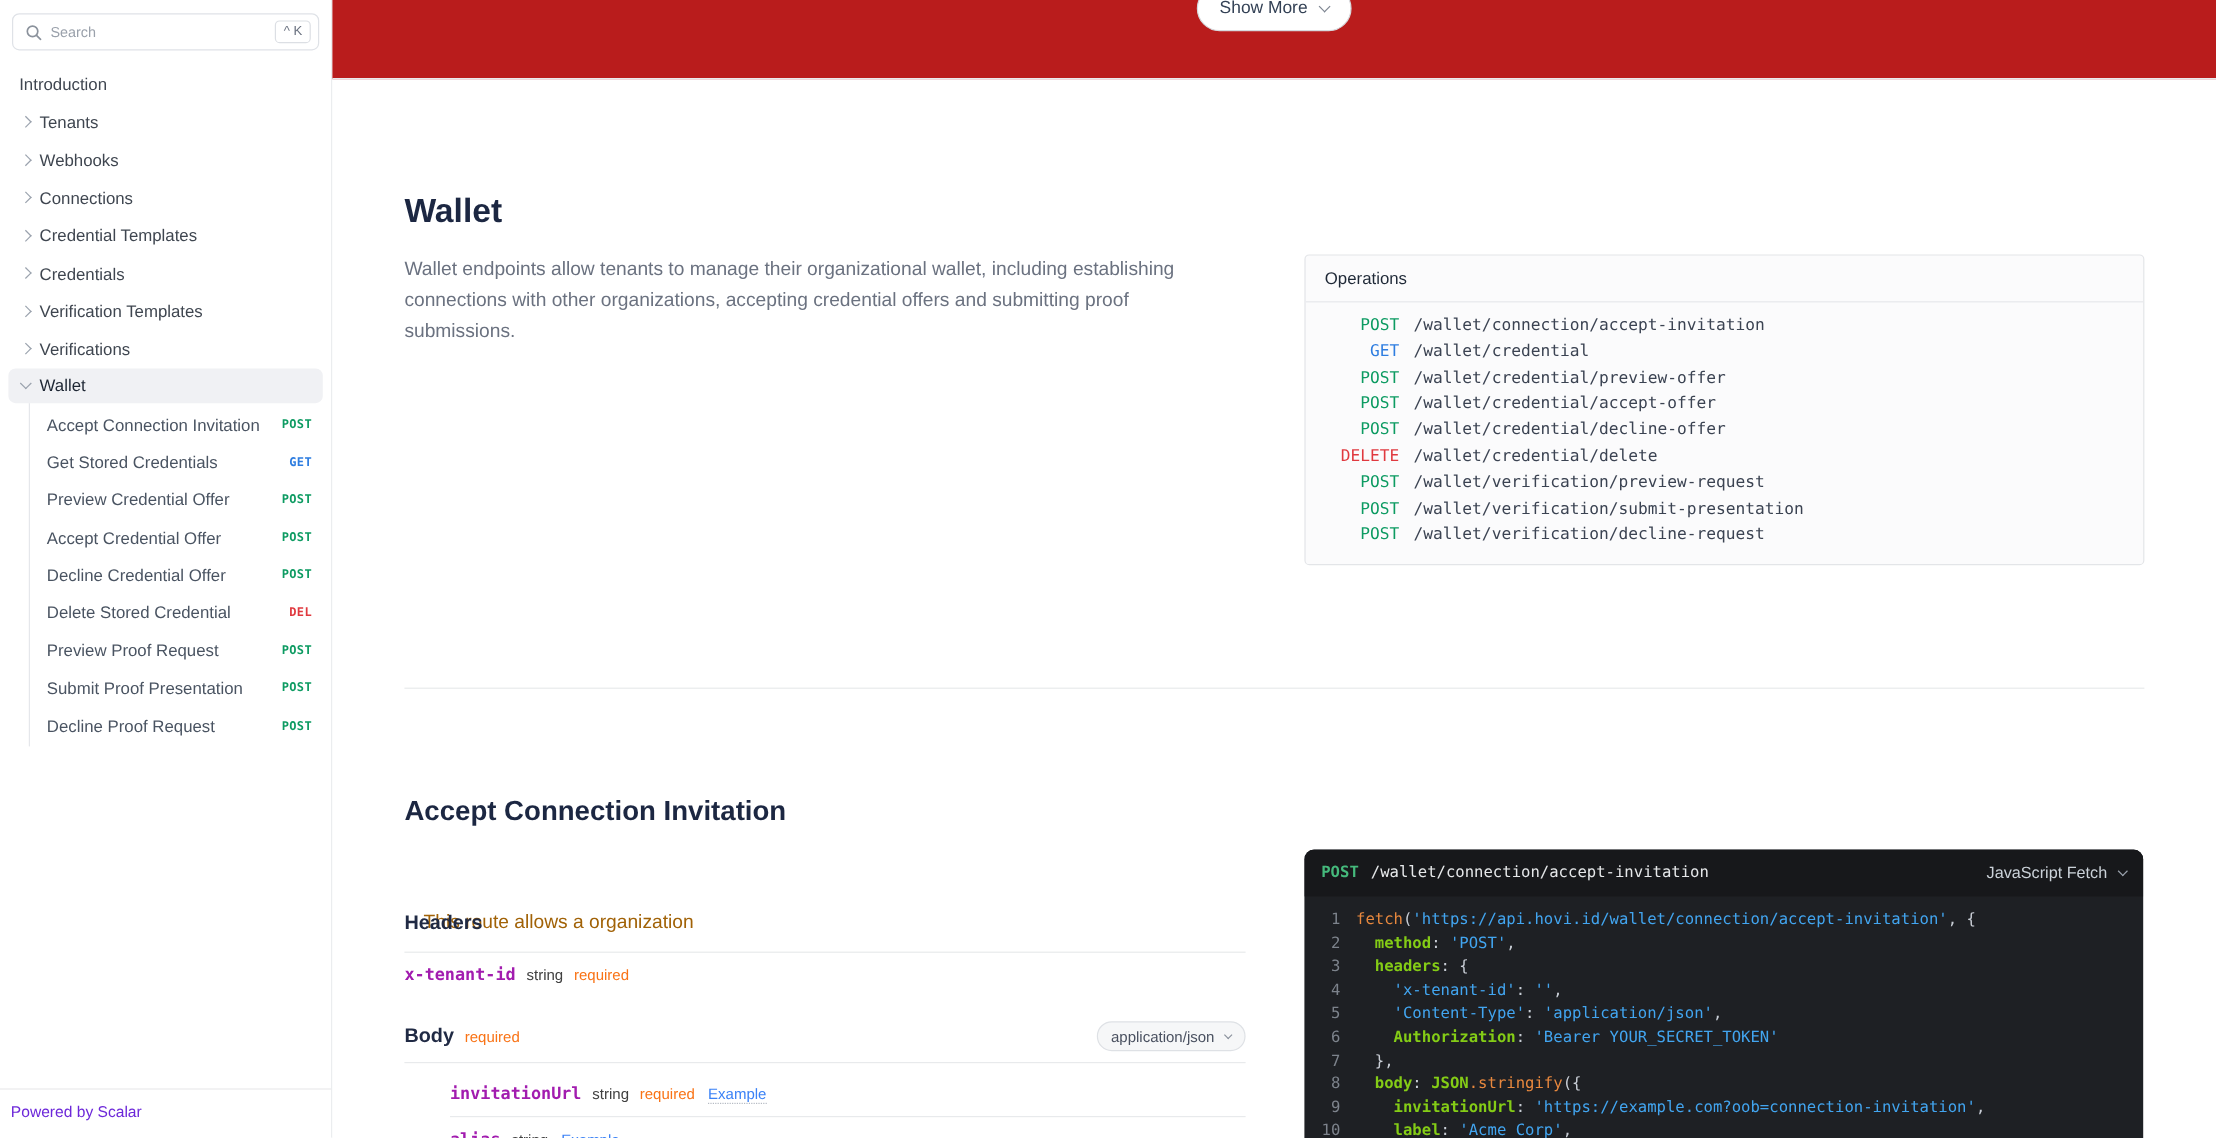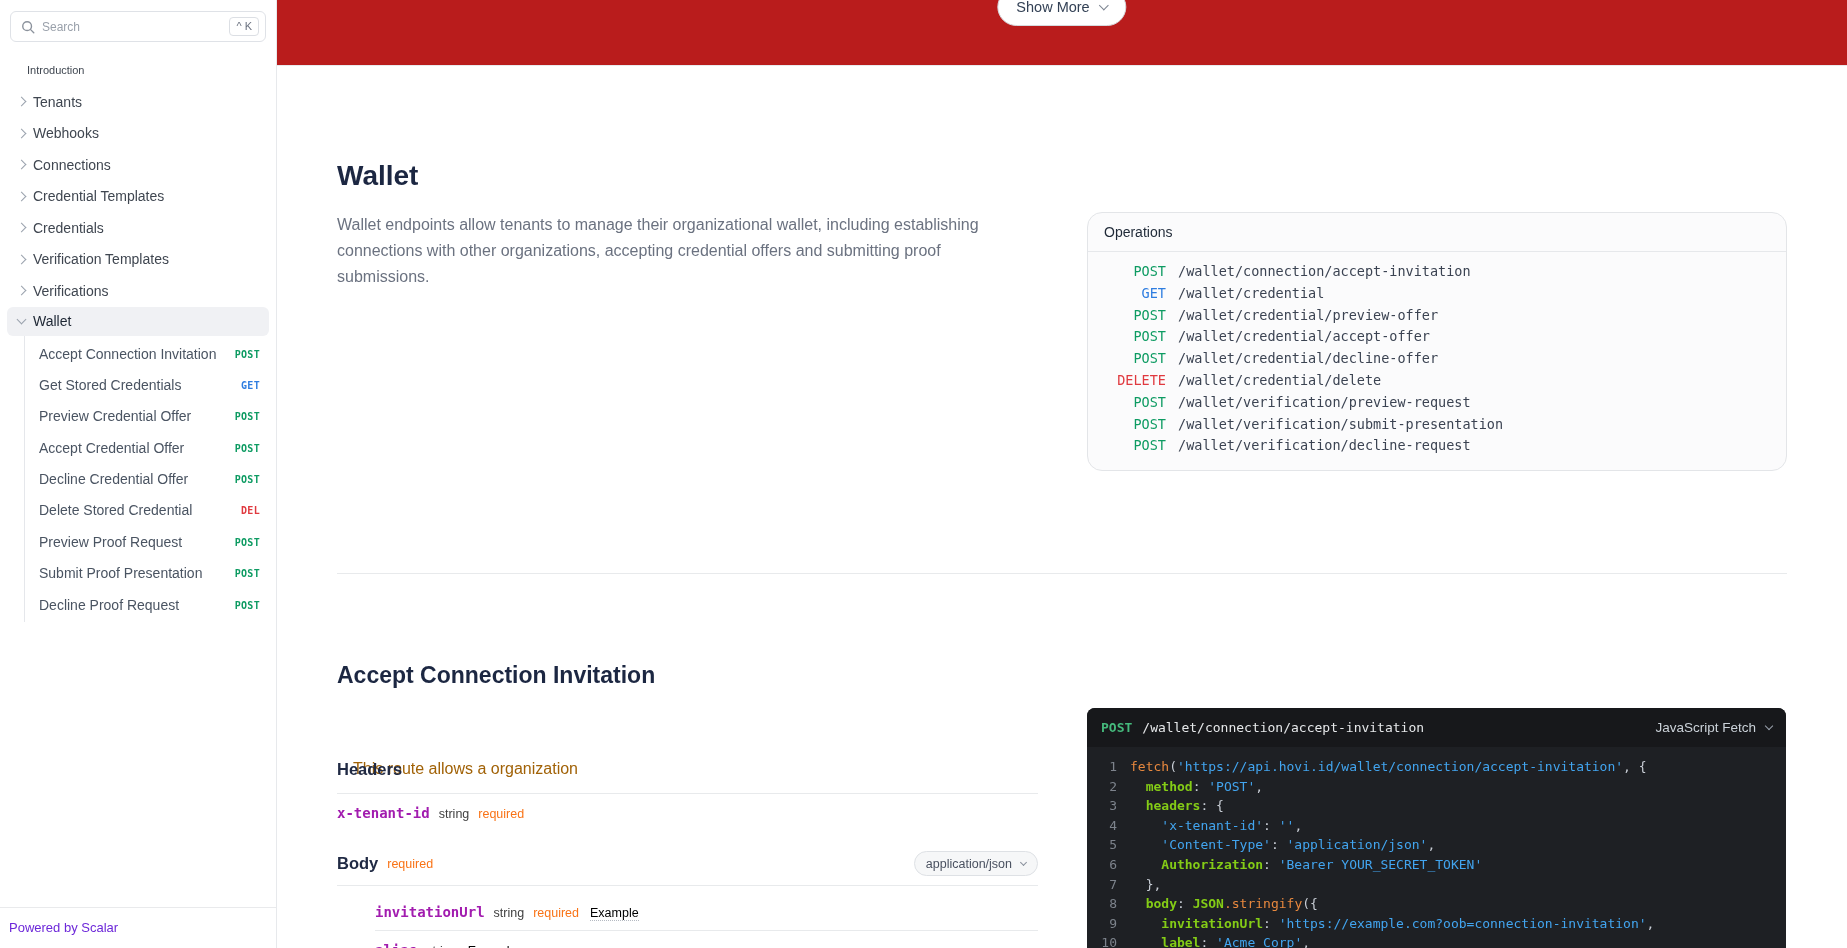--- a/index.html
+++ b/index.html
@@ -11,22 +11,22 @@
   .sidebar { position:absolute; left:0; top:0; width:277px; height:948px;
     border-right:1px solid #e7e9ec; background:#fff; display:flex; flex-direction:column; }
   .search-box { margin:11px 10px 0 10px; height:31px; border:1px solid #dfe2e7; border-radius:6px;
     display:flex; align-items:center; padding:0 6px 0 10px; gap:7px; background:#fff; cursor:text; }
   .search-box input { border:none; outline:none; flex:1; font-size:12px; color:#333;
     font-family:"Liberation Sans", sans-serif; background:transparent; min-width:0; }
   .search-box input::placeholder { color:#9aa1ab; }
   .kbd { border:1px solid #dcdfe4; border-radius:4px; font-size:11px; color:#6b7280;
     padding:2px 6px; line-height:13px; white-space:nowrap; background:#fff; }
   .nav { flex:1; overflow:hidden; padding-top:12px; }
-  .nav-intro { padding:0 27px; height:32px; display:flex; align-items:center;
-    font-size:11px; color:#3f4650; cursor:pointer;text-align:right; }
+  .nav-intro { padding:0 16px; height:32px; display:flex; align-items:center;
+    font-size:14px; color:#3f4650; cursor:pointer;text-align:right; }
   .nav-row { height:31.5px; display:flex; align-items:center; padding:0 16px 0 16px;
     gap:8px; font-size:14px; color:#3f4650; cursor:pointer; }
   .chev { width:7px; height:7px; border-right:1.6px solid #9aa2ad; border-bottom:1.6px solid #9aa2ad;
     display:inline-block; flex:0 0 auto; }
   .chev-r { transform:rotate(-45deg); margin-left:2px; }
   .chev-d { transform:rotate(45deg); margin-top:-3px; margin-left:2px; }
   .nav-active { margin:0 7px; padding:0 9px; height:29px; background:#f0f1f4; border-radius:6px;
     display:flex; align-items:center; gap:8px; font-size:14px; color:#1d2633; font-weight:500; cursor:pointer; }
   .subnav { margin-left:24px; border-left:1px solid #e5e7eb; padding:4px 0 0 0; }
   .sub-row { display:flex; align-items:flex-start; padding:6px 16px 6px 14px; gap:8px;
@@ -45,38 +45,38 @@
   .show-more { position:absolute; left:50%; transform:translateX(-50%); top:-12px; height:38px;
     background:#fff; border:1px solid #d6dade; border-radius:19px; display:flex; align-items:center;
     gap:9px; padding:0 18px; font-size:14.5px; color:#334155; cursor:pointer; }
   .show-more .chev { border-color:#7d8591; }
 
   .h1 { position:absolute; left:60px; top:160px; font-size:28px; font-weight:bold; color:#1c2742; }
   .lead { position:absolute; left:60px; top:212px; width:694px; font-size:16px; line-height:26px; color:#6b7280; }
 
   
   .ops-card { position:absolute; left:810px; top:212px; width:700px; border:1px solid #e3e5e8;
-    border-radius:15px; background:#fbfbfc; overflow:hidden; }
+    border-radius:4px; background:#fbfbfc; overflow:hidden; }
   .ops-header { padding:11px 16px; font-size:14px; color:#1f2937; border-bottom:1px solid #e6e8eb; }
   .ops-list { padding:9px 16px 13px 16px; }
   .ops-row { display:flex; gap:12px; font-size:13.5px; line-height:21.8px; cursor:pointer; }
   .ops-method { width:62px; text-align:right; flex:0 0 auto; }
   .ops-path { color:#3b4352; }
 
   .divider { position:absolute; left:60px; top:573px; width:1450px; height:1px; background:#e8eaec; }
 
   .h2 { position:absolute; left:60px; top:662px; font-size:23px; font-weight:bold; color:#1c2742; }
   .route-desc { position:absolute; left:76px; top:712px; font-size:16px; color:#a16207;margin-top:48px; }
   .h3 { font-size:16.5px; font-weight:bold; color:#202a44; }
   .headers-title { position:absolute; left:60px; top:760px; }
   .rule { position:absolute; height:1px; background:#e8eaec; }
   .param-name { font-size:14px; color:#a21caf; font-weight:600; }
   .param-type { font-size:12.5px; color:#404040; margin-left:9px; }
   .param-req { font-size:12.5px; color:#f97316; margin-left:9px; }
-  .param-ex { font-size:12.5px; color:#000000; margin-left:11px;
+  .param-ex { font-size:12.5px; color:#3b82f6; margin-left:11px;
     border-bottom:1px dotted #b5bac2; cursor:pointer; }
   .hdr-row { position:absolute; left:60px; top:804px; }
   .body-row { position:absolute; left:60px; top:851px; width:701px; display:flex; align-items:center; }
   .ct-pill { margin-left:auto; border:1px solid #dee1e5; background:#f6f7f8; border-radius:13px;
     height:25px; display:flex; align-items:center; gap:7px; padding:0 11px; font-size:12.5px;
     color:#4a5160; cursor:pointer; }
   .ct-pill .chev { width:5px; height:5px; border-color:#8a919c; margin-top:-2px; }
   .bodyparams { position:absolute; left:98px; top:893px; width:663px; }
   .bp-row { padding:10px 0 9px 0; }
   .bp-row + .bp-row { border-top:1px solid #e8eaec; }

